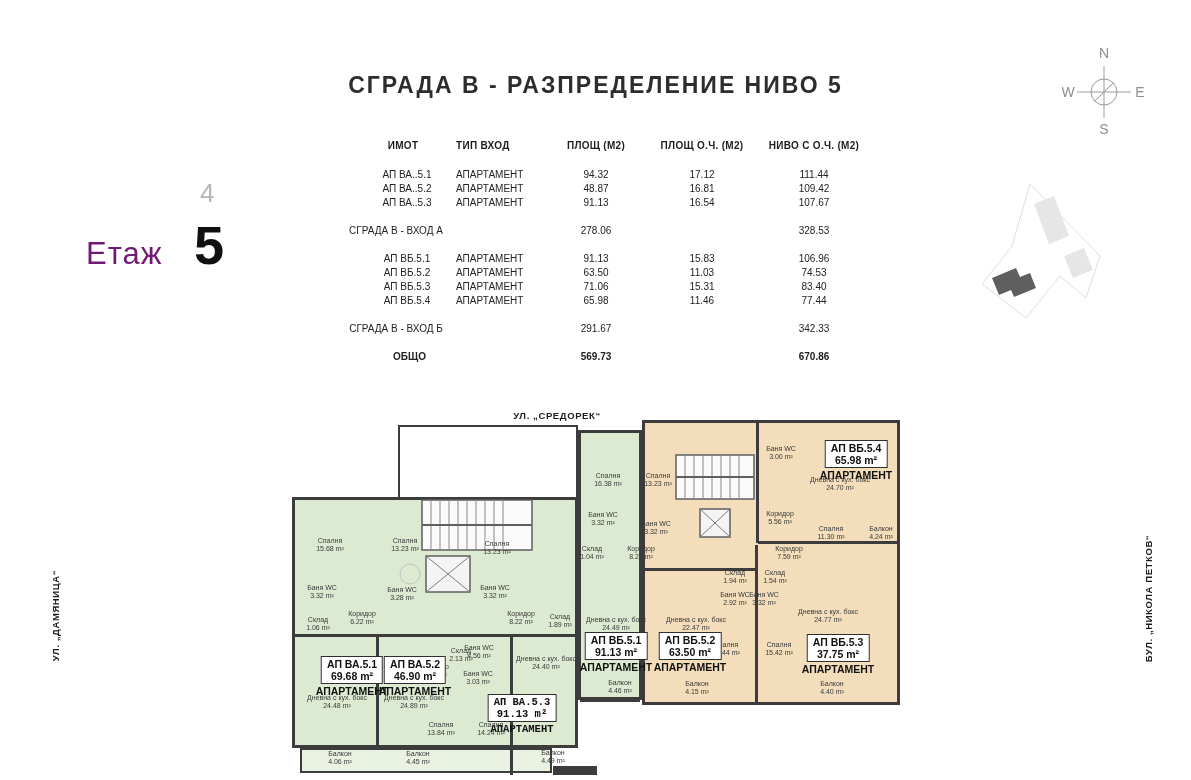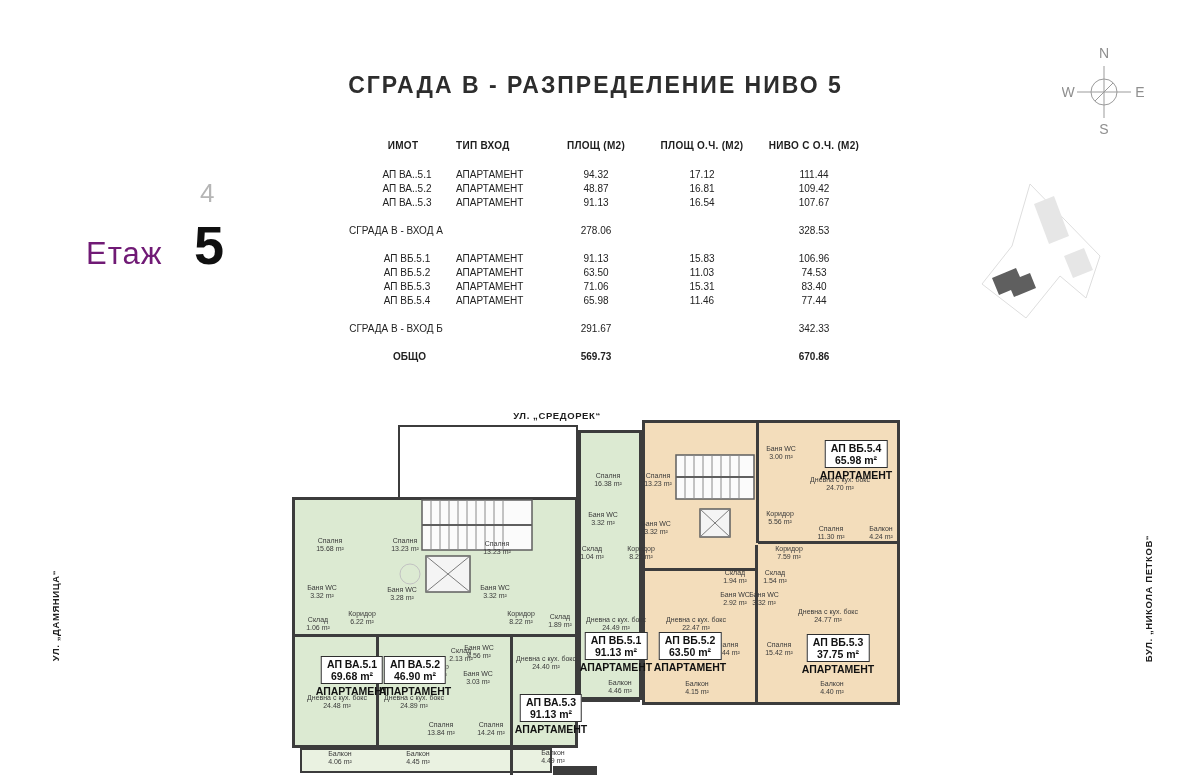--- a/index.html
+++ b/index.html
@@ -405,18 +405,18 @@
     <div class="room-label" style="left: 828px; top: 616px;">
       <div>Дневна с кух. бокс</div>
       <div>24.77 m²</div>
     </div>
     <div class="room-label" style="left: 832px; top: 688px;">
       <div>Балкон</div>
       <div>4.40 m²</div>
     </div>
     <div class="apt" style="left: 352px; top: 656px;"><div class="apt-box"><div>АП ВА.5.1</div><div>69.68 m²</div></div><div class="apt-word">АПАРТАМЕНТ</div></div>
     <div class="apt" style="left: 415px; top: 656px;"><div class="apt-box"><div>АП ВА.5.2</div><div>46.90 m²</div></div><div class="apt-word">АПАРТАМЕНТ</div></div>
-    <div class="apt" style="left: 551px; top: 694px;"><div class="apt-box"><div>АП ВА.5.3</div><div>91.13 m²</div></div><div class="apt-word">АПАРТАМЕНТ</div></div>
+    <div class="apt" style="left: 522px; top: 694px; font-family: Liberation Mono, monospace;"><div class="apt-box"><div>АП ВА.5.3</div><div>91.13 m²</div></div><div class="apt-word">АПАРТАМЕНТ</div></div>
     <div class="apt" style="left: 616px; top: 632px;"><div class="apt-box"><div>АП ВБ.5.1</div><div>91.13 m²</div></div><div class="apt-word">АПАРТАМЕНТ</div></div>
     <div class="apt" style="left: 690px; top: 632px;"><div class="apt-box"><div>АП ВБ.5.2</div><div>63.50 m²</div></div><div class="apt-word">АПАРТАМЕНТ</div></div>
     <div class="apt" style="left: 838px; top: 634px;"><div class="apt-box"><div>АП ВБ.5.3</div><div>37.75 m²</div></div><div class="apt-word">АПАРТАМЕНТ</div></div>
     <div class="apt" style="left: 856px; top: 440px;"><div class="apt-box"><div>АП ВБ.5.4</div><div>65.98 m²</div></div><div class="apt-word">АПАРТАМЕНТ</div></div>
   </div>
 
 </body></html>

